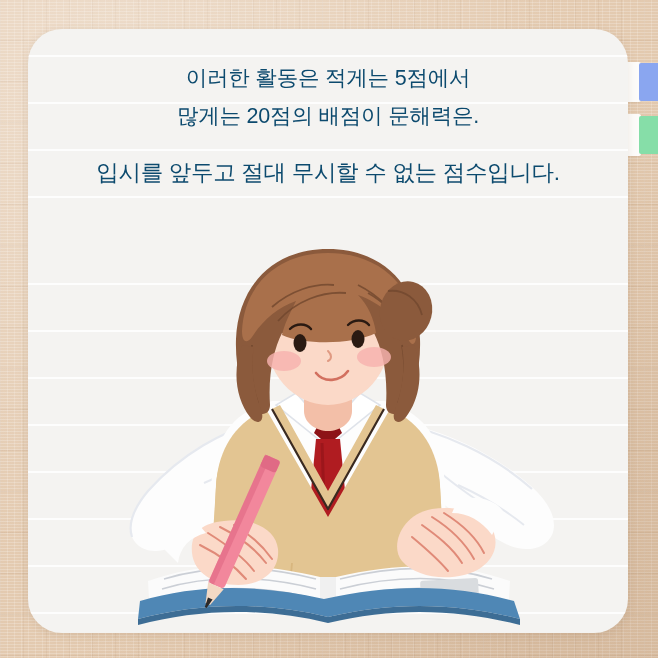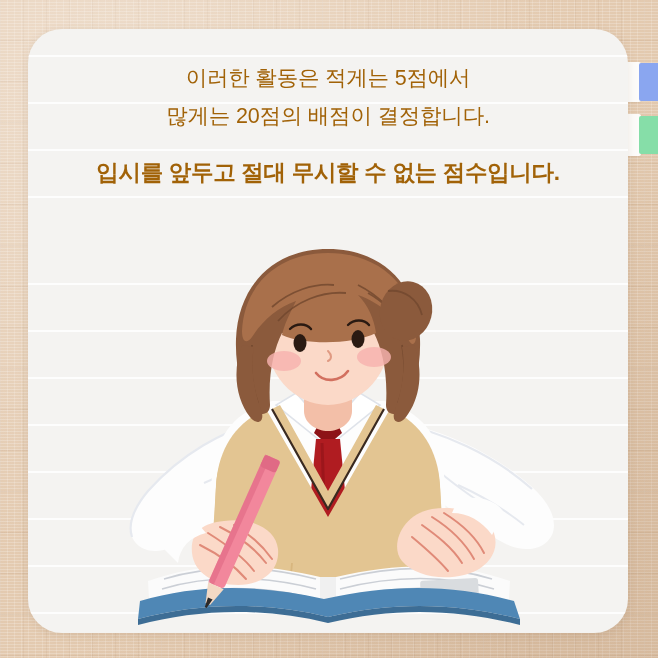--- a/index.html
+++ b/index.html
@@ -86,27 +86,27 @@
     background-position: 0 209px;
     pointer-events: none;
   }
 
   
   #copy {
     position: absolute;
     left: 0; right: 0;
     top: 30px;
     text-align: center;
-    color: #a16207;
+    color: #0c4a6e;
     z-index: 6;
   }
   .para { margin: 0; }
   .para .line { display: block; white-space: nowrap; }
   #para-1 { font-size: 21.5px; line-height: 38px; font-weight: 500; letter-spacing: -.2px; }
-  #para-2 { margin-top: 19px; font-size: 22.5px; line-height: 38px; font-weight: 700; letter-spacing: -.3px; }
+  #para-2 { margin-top: 19px; font-size: 22.5px; line-height: 38px; font-weight: 400; letter-spacing: -.3px; }
 
   
   #illustration {
     position: absolute;
     left: 0; right: 0; bottom: 0;
     height: 400px;
     z-index: 5;
   }
   #illustration svg { display: block; width: 100%; height: 100%; }
 </style>
@@ -121,21 +121,21 @@
   <div class="edge-tab" id="tab-blue"></div>
   <div class="edge-tab" id="tab-green"></div>
 
   <div id="card">
 
     <div id="ruled-lines"></div>
 
     <div id="copy">
       <p class="para" id="para-1">
         <span class="line">이러한 활동은 적게는 5점에서</span>
-        <span class="line">많게는 20점의 배점이 결정합니다.</span>
+        <span class="line">많게는 20점의 배점이 문해력은.</span>
       </p>
       <p class="para" id="para-2">
         <span class="line">입시를 앞두고 절대 무시할 수 없는 점수입니다.</span>
       </p>
     </div>
 
     <div id="illustration">
       <svg viewBox="0 0 600 400" preserveAspectRatio="xMidYMax meet" aria-hidden="true">
 
         <defs>

